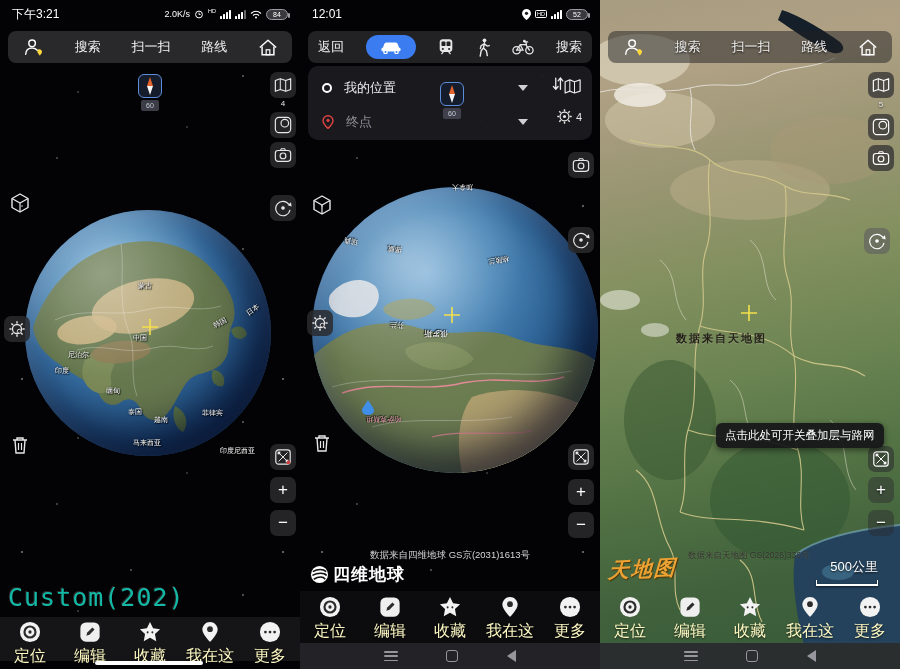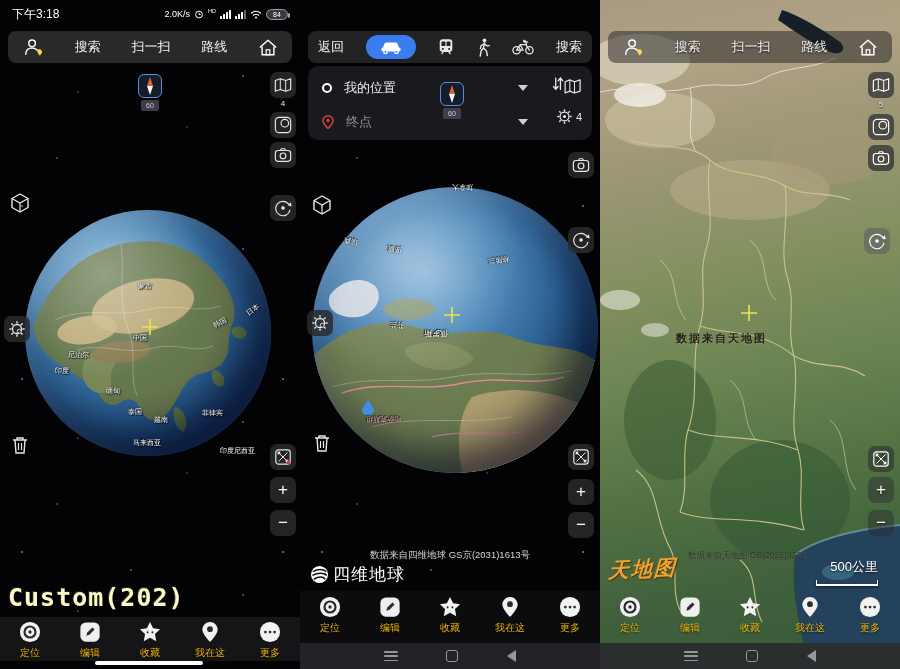--- a/index.html
+++ b/index.html
@@ -29,21 +29,21 @@
   
   .tbar{position:absolute;left:8px;top:31px;width:284px;height:32px;border-radius:8px;display:flex;align-items:center;justify-content:space-between;padding:0 14px;z-index:30;}
   .tbar .tlabel{color:#f0f0f0;font-size:13px;}
   
   .railbtn{position:absolute;width:26px;height:26px;border-radius:7px;background:rgba(42,42,46,.85);display:flex;align-items:center;justify-content:center;z-index:25;}
   .railtxt{position:absolute;color:#e6e6e6;text-align:center;z-index:25;}
   .zoomtxt{font-size:17px;color:#fff;line-height:26px;}
   
   .navbar{position:absolute;left:0;width:100%;display:flex;justify-content:space-around;align-items:flex-start;z-index:30;}
   .navitem{display:flex;flex-direction:column;align-items:center;gap:3px;width:56px;}
-  .navitem .lbl{color:#eab308;font-size:10px;white-space:nowrap;text-shadow:0 1px 2px rgba(0,0,0,.7);}
+  .navitem .lbl{color:#fef9c3;font-size:16px;white-space:nowrap;text-shadow:0 1px 2px rgba(0,0,0,.7);}
   
   .sysbar{position:absolute;left:0;bottom:0;width:100%;height:26px;display:flex;align-items:center;justify-content:space-around;padding:0 60px;z-index:40;}
   .sys-menu{width:14px;height:10px;display:flex;flex-direction:column;justify-content:space-between;}
   .sys-menu i{display:block;height:1.5px;background:#96969c;border-radius:1px;}
   .sys-square{width:12px;height:12px;border:1.5px solid #96969c;border-radius:3px;}
   .sys-back{width:0;height:0;border-top:6px solid transparent;border-bottom:6px solid transparent;border-right:9px solid #96969c;}
   
   .compass{position:absolute;width:24px;height:24px;border-radius:6px;border:1.5px solid #5b8dd9;background:#151c2c;display:flex;align-items:center;justify-content:center;z-index:26;}
   .cbadge{position:absolute;width:18px;height:11px;border-radius:2px;background:rgba(70,72,84,.85);color:#c9cdd8;font-size:7px;line-height:11px;text-align:center;z-index:26;}
   
@@ -52,23 +52,23 @@
   .globe .rim{position:absolute;inset:0;border-radius:50%;box-shadow:inset -18px -22px 42px rgba(0,0,25,.65), inset 4px 6px 18px rgba(190,220,255,.25);}
   .glabel{position:absolute;color:#fff;font-size:7px;white-space:nowrap;text-shadow:0 0 2px #000,1px 1px 1px #000;z-index:10;}
   .crosshair{position:absolute;z-index:20;}
   
   .routecard{position:absolute;left:8px;top:66px;width:284px;height:74px;background:rgba(27,27,32,.94);border-radius:10px;z-index:28;}
   .rrow{position:absolute;left:14px;right:64px;height:24px;display:flex;align-items:center;gap:12px;}
   .rtext{font-size:13px;}
   .caret{width:0;height:0;border-left:5px solid transparent;border-right:5px solid transparent;border-top:6px solid #cfcfd4;margin-left:auto;}
   .bluepill{width:50px;height:24px;border-radius:13px;background:#3b7df0;display:flex;align-items:center;justify-content:center;}
   
-  .custom{position:absolute;left:8px;top:583px;color:#fef9c3;font-family:"DejaVu Sans Mono",monospace;font-weight:bold;font-size:25px;letter-spacing:1px;text-shadow:1px 1px 0 #000,-1px -1px 0 #2a2a2a;z-index:15;}
+  .custom{position:absolute;left:8px;top:583px;color:#14b8a6;font-family:"DejaVu Sans Mono",monospace;font-weight:normal;font-size:25px;letter-spacing:1px;text-shadow:1px 1px 0 #000,-1px -1px 0 #2a2a2a;z-index:15;}
   .attr2{position:absolute;left:0;top:549px;width:100%;text-align:center;color:#d6d6d6;font-size:9.5px;z-index:15;}
-  .brand2{position:absolute;left:10px;top:563px;display:flex;align-items:center;gap:4px;color:#fff;font-size:17px;font-weight:normal;letter-spacing:1px;z-index:15;}
+  .brand2{position:absolute;left:10px;top:563px;display:flex;align-items:center;gap:4px;color:#fff;font-size:17px;font-weight:bold;letter-spacing:1px;z-index:15;}
   .tooltip3{position:absolute;left:116px;top:423px;background:rgba(22,22,25,.93);border-radius:6px;padding:5px 9px;color:#fff;font-size:11.5px;white-space:nowrap;z-index:30;box-shadow:0 2px 6px rgba(0,0,0,.5);}
   .country3{position:absolute;left:76px;top:331px;color:#26221a;font-size:11px;font-weight:bold;letter-spacing:2px;text-shadow:0 1px 1px rgba(255,255,255,.18);z-index:12;}
   .brand3{position:absolute;left:8px;top:555px;color:#eda234;font-size:21px;font-weight:bold;font-style:italic;letter-spacing:2px;transform:rotate(-3deg) skewX(-6deg);text-shadow:1px 1px 1px #4d3305;z-index:15;}
   .attr3{position:absolute;left:88px;top:550px;color:#33322d;font-size:8.5px;text-shadow:0 0 2px rgba(200,200,180,.25);z-index:12;}
   .scale3{position:absolute;right:22px;top:558px;color:#fff;font-size:13px;text-shadow:0 1px 2px rgba(0,0,0,.8);z-index:15;}
   .scaleline{position:absolute;right:22px;top:580px;width:62px;height:6px;border-left:1.5px solid #fff;border-right:1.5px solid #fff;border-bottom:2px solid #fff;z-index:15;filter:drop-shadow(0 1px 1px rgba(0,0,0,.7));}
   svg{display:block;}
 </style>
 </head>
 <body>
@@ -109,21 +109,21 @@
     <span class="glabel" style="left:154px;top:415px;">越南</span>
     <span class="glabel" style="left:202px;top:408px;">菲律宾</span>
     <span class="glabel" style="left:133px;top:438px;">马来西亚</span>
     <span class="glabel" style="left:220px;top:446px;">印度尼西亚</span>
 
     <svg class="crosshair" style="left:141px;top:318px;" width="18" height="18">
         <path d="M9,1 V17 M1,9 H17" stroke="#f3e04e" stroke-width="1.6"></path>
       </svg>
 
     <div class="sbar">
-      <span>下午3:18</span>
+      <span>下午3:21</span>
       <span class="right">
         <span>2.0K/s</span>
         <svg width="10" height="10" viewBox="0 0 10 10">
             <circle cx="5" cy="5.5" r="3.4" stroke="#fff" stroke-width="1" fill="none"></circle>
             <path d="M5,3.6 V5.5 H6.6" stroke="#fff" stroke-width=".9" fill="none"></path>
           </svg>
         <span class="hd">HD</span>
         <span class="sig">
             <i style="height:3px"></i>
             <i style="height:5px"></i>
@@ -316,20 +316,37 @@
     <span class="glabel" style="left:66px;top:414px;transform:rotate(180deg);color:#f4a8b8;">哈萨克斯坦</span>
 
     <svg class="crosshair" style="left:62px;top:400px;" width="12" height="15" viewBox="0 0 12 15">
         <path d="M6,0 C9,5 12,8 12,10.5 A6,4.5 0 0 1 0,10.5 C0,8 3,5 6,0 Z" fill="#3f8fe8"></path>
       </svg>
 
     <svg class="crosshair" style="left:143px;top:306px;" width="18" height="18">
         <path d="M9,1 V17 M1,9 H17" stroke="#f3e04e" stroke-width="1.6"></path>
       </svg>
 
+    <div class="sbar">
+      <span>12:01</span>
+      <span class="right">
+        <svg width="9" height="11" viewBox="0 0 9 11">
+            <path d="M4.5,0 C7,0 9,2 9,4.4 C9,7.4 4.5,11 4.5,11 C4.5,11 0,7.4 0,4.4 C0,2 2,0 4.5,0 Z" fill="#fff"></path>
+            <circle cx="4.5" cy="4.3" r="1.6" fill="#1a1a1c"></circle>
+          </svg>
+        <span class="hd" style="transform:none;border:.7px solid #fff;border-radius:1.5px;padding:0 1px;">HD</span>
+        <span class="sig">
+            <i style="height:3px"></i>
+            <i style="height:5px"></i>
+            <i style="height:7px"></i>
+            <i style="height:9px"></i>
+          </span>
+        <span class="batt">52</span>
+      </span>
+    </div>
 
     <div class="tbar" style="background:#222225;padding:0 10px;">
       <span class="tlabel">返回</span>
       <span class="bluepill">
         <svg width="22" height="14" viewBox="0 0 24 15">
             <path d="M3,9 L4.5,4.5 C5,3 6,2.5 8,2.5 H16 C18,2.5 19,3 19.5,4.5 L21,9" fill="#fff"></path>
             <rect x="1.5" y="8" width="21" height="4.5" rx="2" fill="#fff"></rect>
             <circle cx="6" cy="13" r="1.8" fill="#3b7df0" stroke="#fff" stroke-width="1.4"></circle>
             <circle cx="18" cy="13" r="1.8" fill="#3b7df0" stroke="#fff" stroke-width="1.4"></circle>
           </svg>
@@ -563,20 +580,21 @@
       </g>
       <g stroke="#efe9da" stroke-width=".8" fill="none" opacity=".6">
         <path d="M150,240 C170,256 160,286 176,300 M60,260 C80,276 70,300 86,320 M130,380 C150,396 140,420 156,440 M230,420 C250,436 240,470 256,490"></path>
       </g>
     </svg>
 
     <svg class="crosshair" style="left:140px;top:304px;" width="18" height="18">
         <path d="M9,1 V17 M1,9 H17" stroke="#f3e04e" stroke-width="1.6"></path>
       </svg>
     <div class="country3">数据来自天地图</div>
+    <div class="tooltip3">点击此处可开关叠加层与路网</div>
 
 
     <div class="tbar" style="background:rgba(32,32,36,.5);">
       <span style="position:relative;">
         <svg width="22" height="20" viewBox="0 0 24 22">
             <circle cx="11" cy="7" r="3.6" stroke="#fff" stroke-width="1.6" fill="none"></circle>
             <path d="M4,19 C4,14.6 7,12 11,12 C13.4,12 15.5,13 16.8,14.6" stroke="#fff" stroke-width="1.6" fill="none" stroke-linecap="round"></path>
             <path d="M18.5,13.5 C21,13.5 22.5,15.4 21.6,17.6 L19.5,20.5 L17.2,17.4 C16.4,15.4 16.8,13.8 18.5,13.5 Z" fill="#ffd83a"></path>
           </svg>
       </span>

